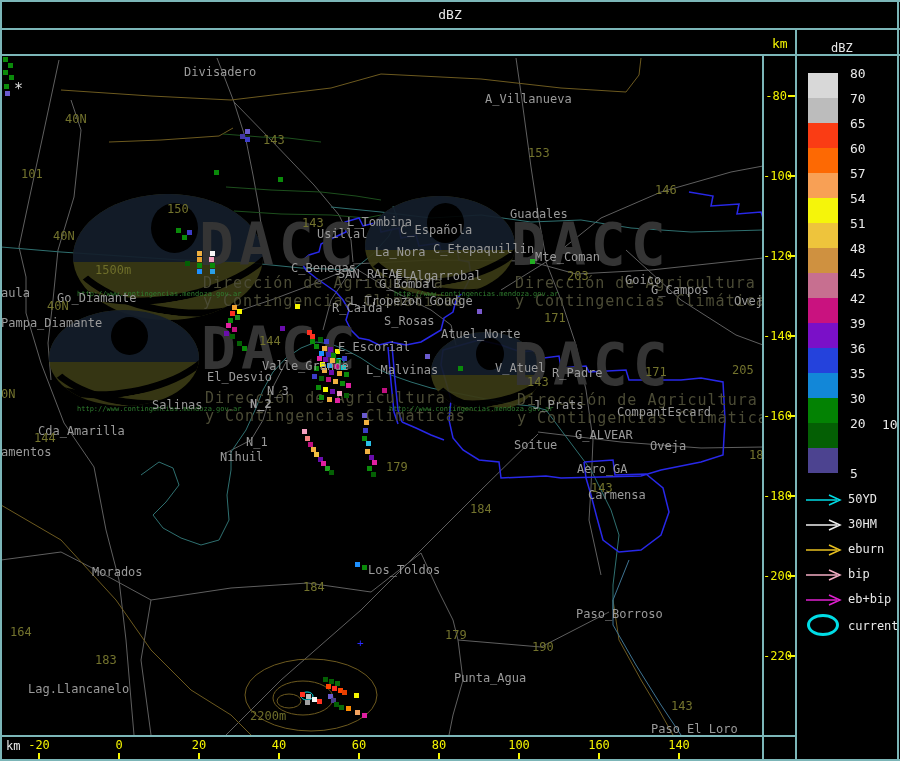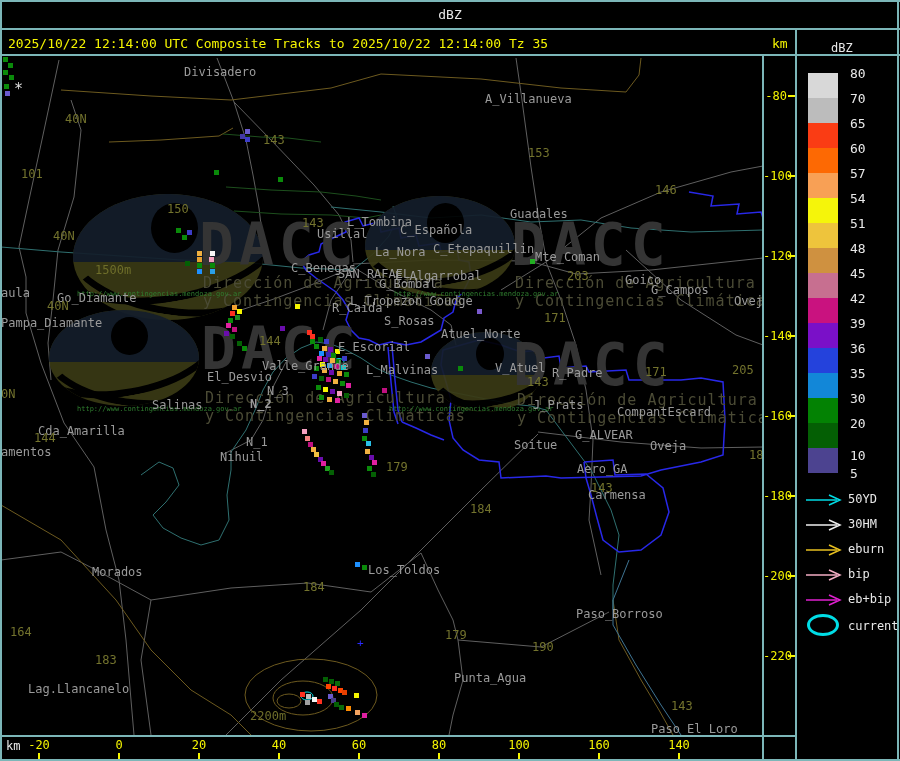--- a/index.html
+++ b/index.html
@@ -43,21 +43,20 @@
 </head>
 <body>
 
 <div id="app">
 
   <div id="titlebar">
     <span>dBZ</span>
   </div>
 
   <div id="statusbar">
-    <span id="status-text">2025/10/22 12:14:00 UTC Composite Tracks to 2025/10/22 12:14:00 Tz 35</span>
     <span id="x-unit-top">km</span>
   </div>
 
   <div id="map">
     <svg id="geo" width="762" height="679" viewBox="0 0 762 679">
 
       <g stroke="#5f5f5f" stroke-width="1" fill="none">
         <polyline points="216,2 233,46 245,84 252,119 258,152 262,186"></polyline>
         <polyline points="233,46 270,84 313,129 338,159 350,184 352,206"></polyline>
         <polyline points="58,4 42,79 28,144 18,191 25,221 25,257 40,307 63,367 93,411 105,474 118,524 125,584 130,644 133,679"></polyline>
@@ -438,21 +437,21 @@
         <div class="scale-label" style="top: 163px;">54</div>
         <div class="scale-label" style="top: 188px;">51</div>
         <div class="scale-label" style="top: 213px;">48</div>
         <div class="scale-label" style="top: 238px;">45</div>
         <div class="scale-label" style="top: 263px;">42</div>
         <div class="scale-label" style="top: 288px;">39</div>
         <div class="scale-label" style="top: 313px;">36</div>
         <div class="scale-label" style="top: 338px;">35</div>
         <div class="scale-label" style="top: 363px;">30</div>
         <div class="scale-label" style="top: 388px;">20</div>
-        <div class="scale-label" style="top: 420px;">10</div>
+        <div class="scale-label" style="top: 389px; margin-left: 32px;">10</div>
         <div class="scale-label" style="top: 438px;">5</div>
       </div>
     <div id="legend">
         <div class="legend-glyph" style="top: 463px;"><svg width="40" height="14">
             <line x1="2" y1="7" x2="33" y2="7" stroke="#00dde6" stroke-width="1.5"></line>
             <path d="M25,2 L36,7 L25,12" fill="none" stroke="#00dde6" stroke-width="1.5"></path>
           </svg></div>
         <div class="legend-label" style="top: 464px;">50YD</div>
         <div class="legend-glyph" style="top: 488px;"><svg width="40" height="14">
             <line x1="2" y1="7" x2="33" y2="7" stroke="#f0f0f0" stroke-width="1.5"></line>

